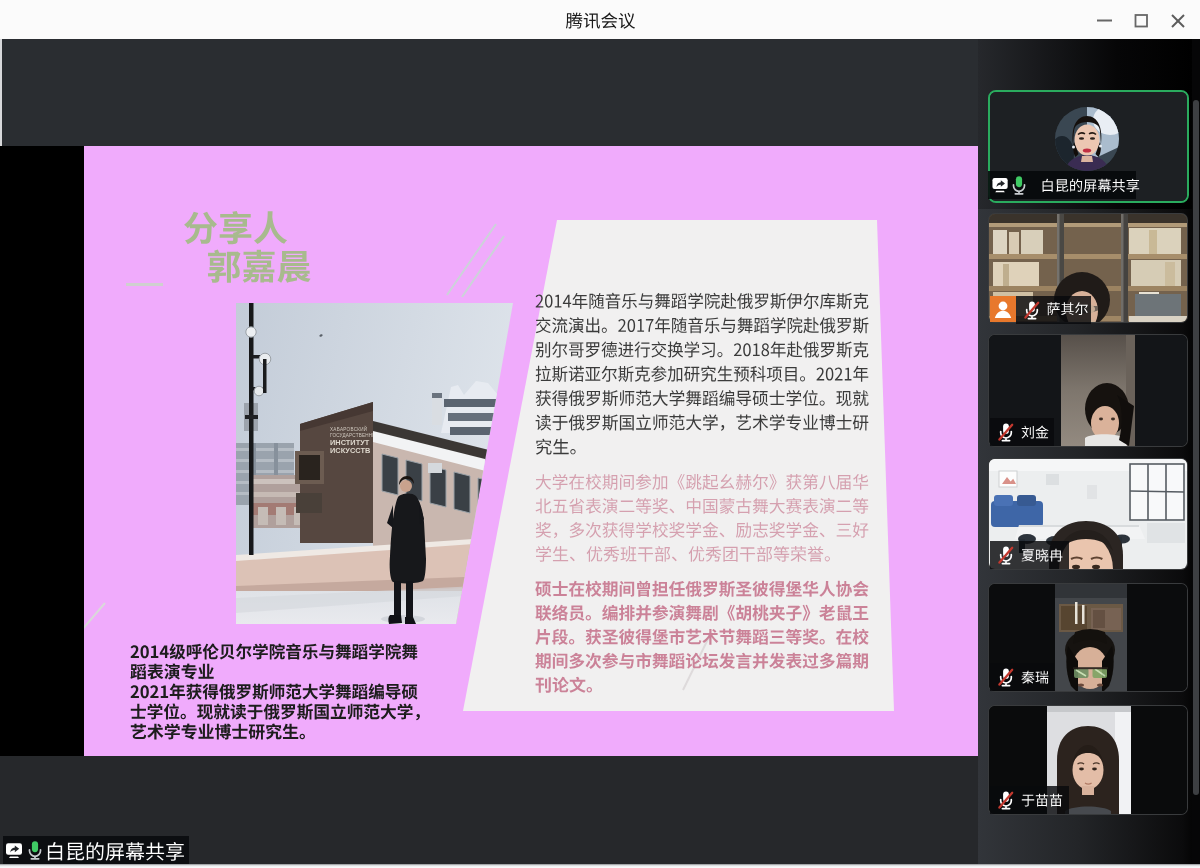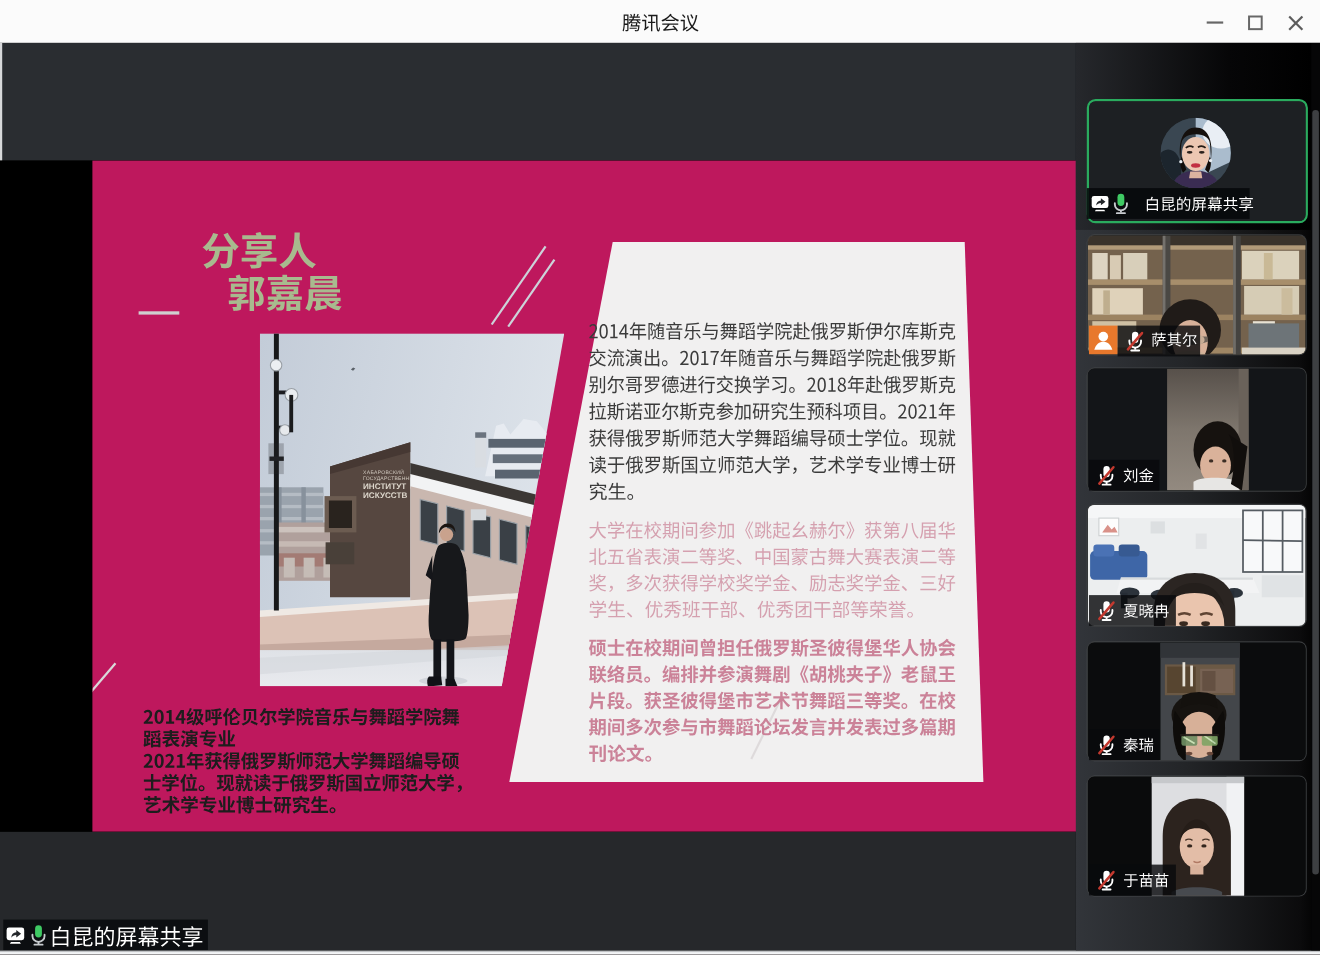--- a/index.html
+++ b/index.html
@@ -13,21 +13,21 @@
 <line x1="7" y1="20.5" x2="22" y2="20.5" stroke="#676767" stroke-width="2"></line>
 <rect x="45.5" y="15" width="11.5" height="11.5" fill="none" stroke="#676767" stroke-width="1.8"></rect>
 <line x1="82" y1="15" x2="94" y2="27" stroke="#5c5c5c" stroke-width="2"></line>
 <line x1="94" y1="15" x2="82" y2="27" stroke="#5c5c5c" stroke-width="2"></line>
 </svg>
 
 <div class="abs" style="left:0px;top:39px;width:978px;height:107px;background:#2a2d31;border-left:2px solid #d7d8da"></div>
 <div class="abs" style="left:0px;top:756px;width:978px;height:108px;background:#26282b"></div>
 <div class="abs" style="left:0px;top:146px;width:978px;height:610px;background:#000"></div>
 
-<div class="abs" style="left:84px;top:146px;width:945px;height:610px;background:#be185d;overflow:hidden">
+<div class="abs" style="left:84px;top:146px;width:945px;height:610px;background:#f0abfc;overflow:hidden">
 <svg class="abs" style="left:0px;top:0px" width="811" height="610">
         <polygon points="473,74 793,74 810,565 379,565" fill="#f1f0f0"></polygon>
         <line x1="363" y1="149" x2="412" y2="78" stroke="#ccd3d9" stroke-width="2"></line>
         <line x1="378" y1="151" x2="420" y2="90" stroke="#ccd3d9" stroke-width="2"></line>
         <line x1="-3" y1="485" x2="21" y2="457" stroke="#d9d9d9" stroke-width="2"></line>
         <line x1="599" y1="544" x2="626" y2="489" stroke="#dedadb" stroke-width="2"></line>
         <rect x="42" y="137" width="37" height="3" fill="#cfcfcf"></rect>
       </svg>
 <div class="abs" style="left:152px;top:157px;width:277px;height:321px;clip-path:polygon(0 0,277px 0,220px 321px,0 321px)"><svg width="277" height="321" viewBox="0 0 277 321">
 <defs>

